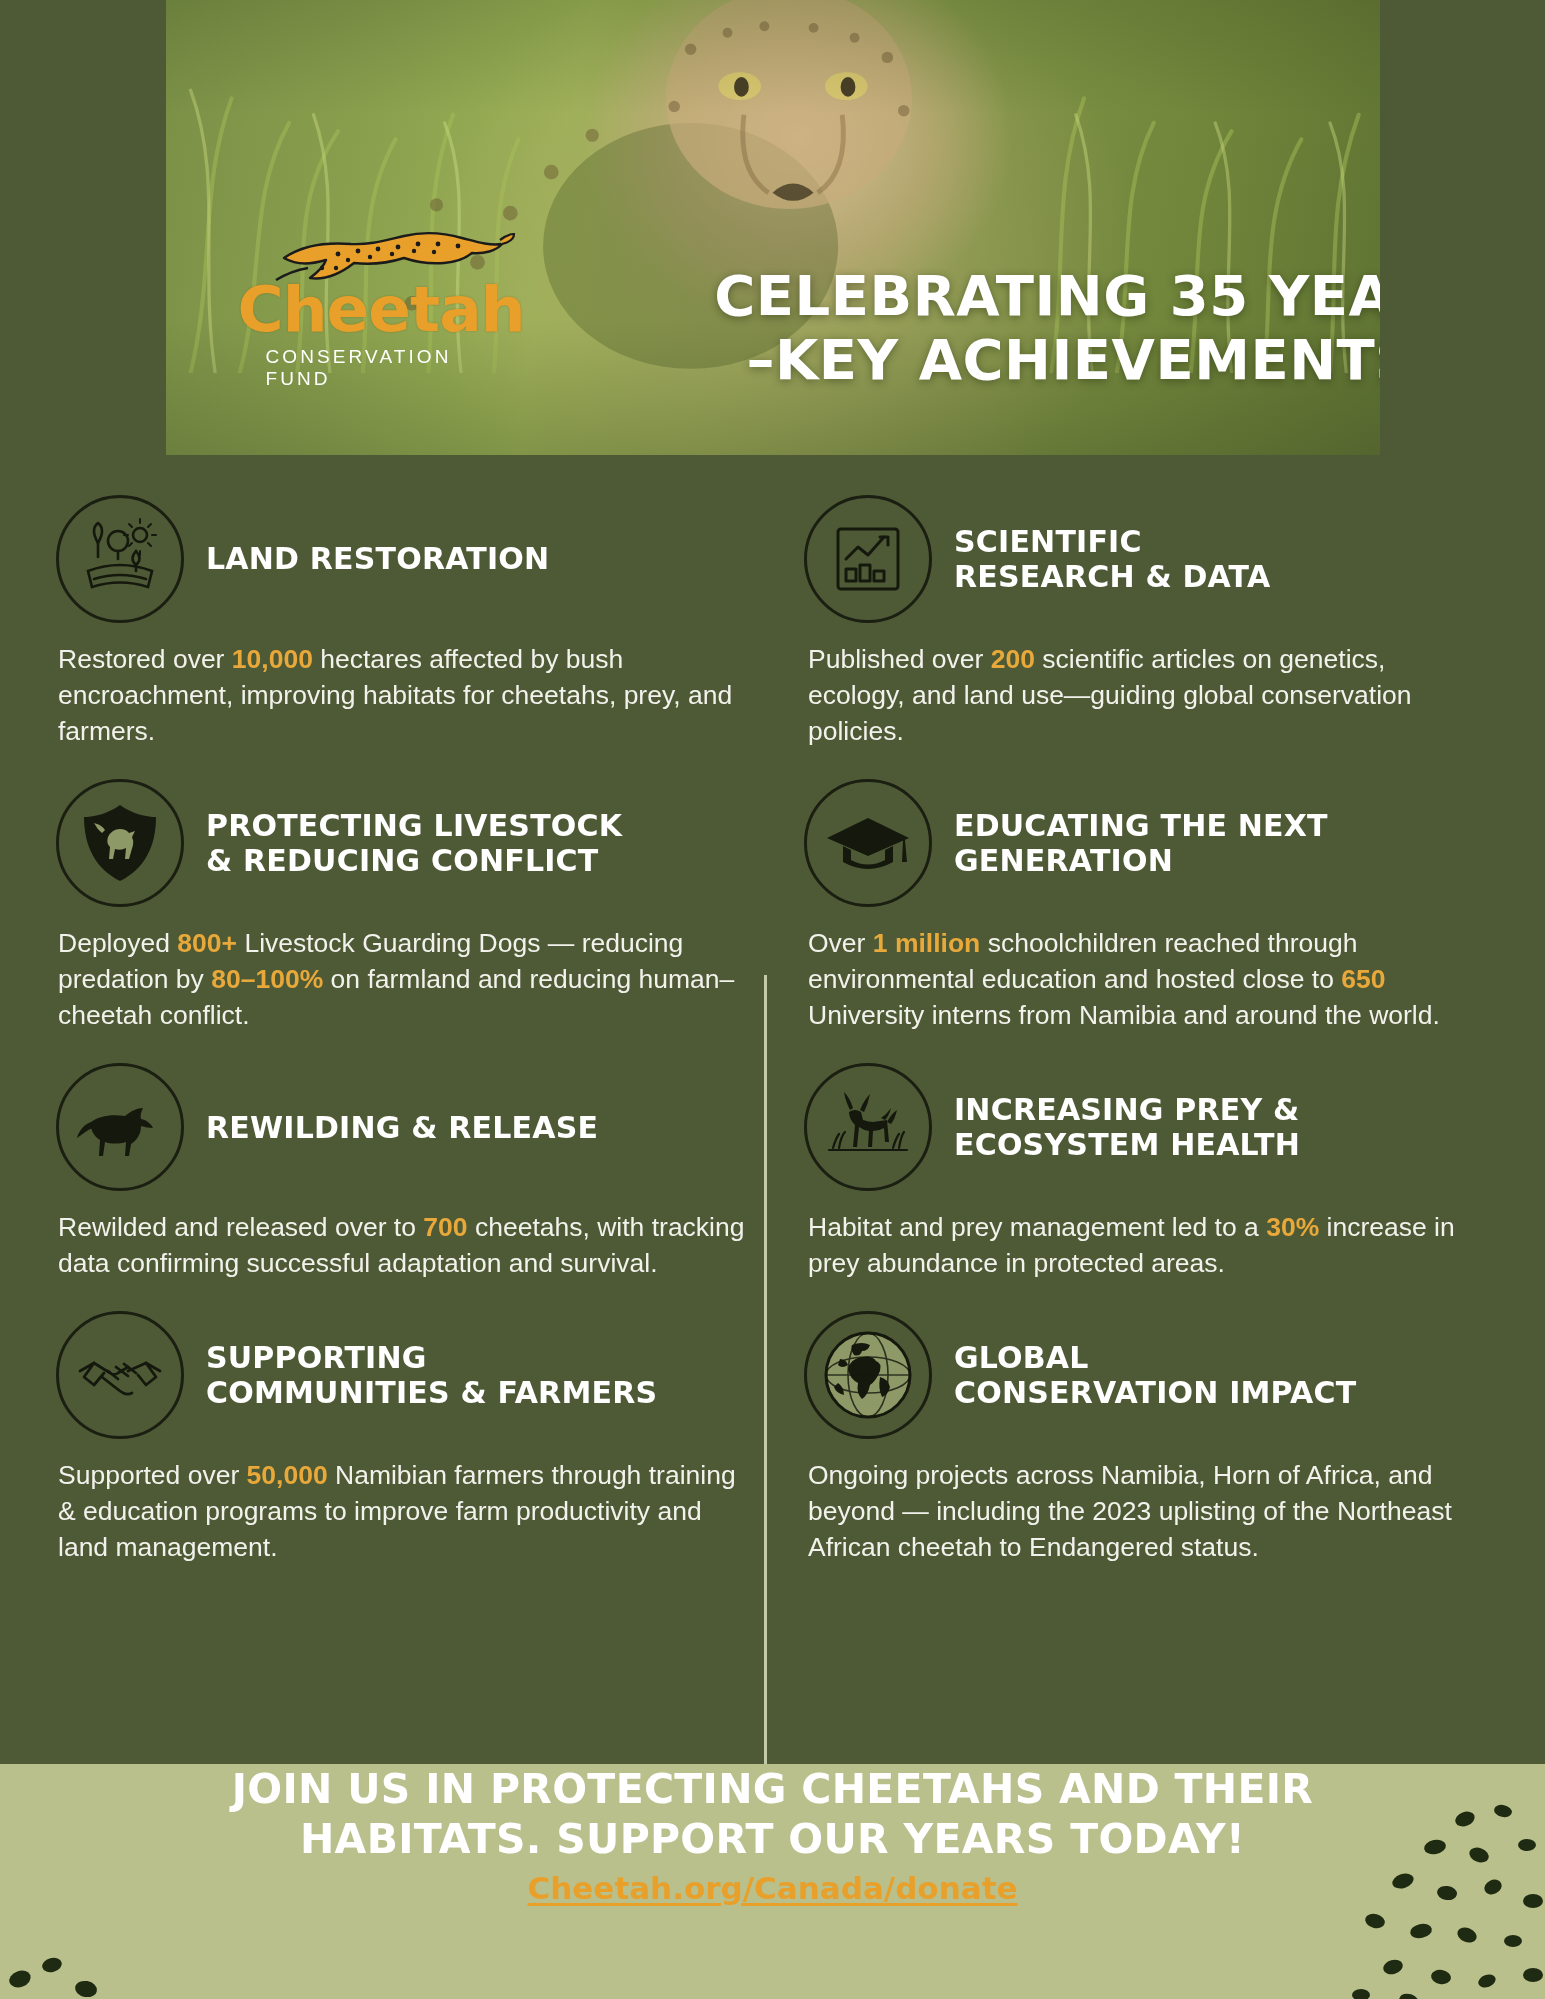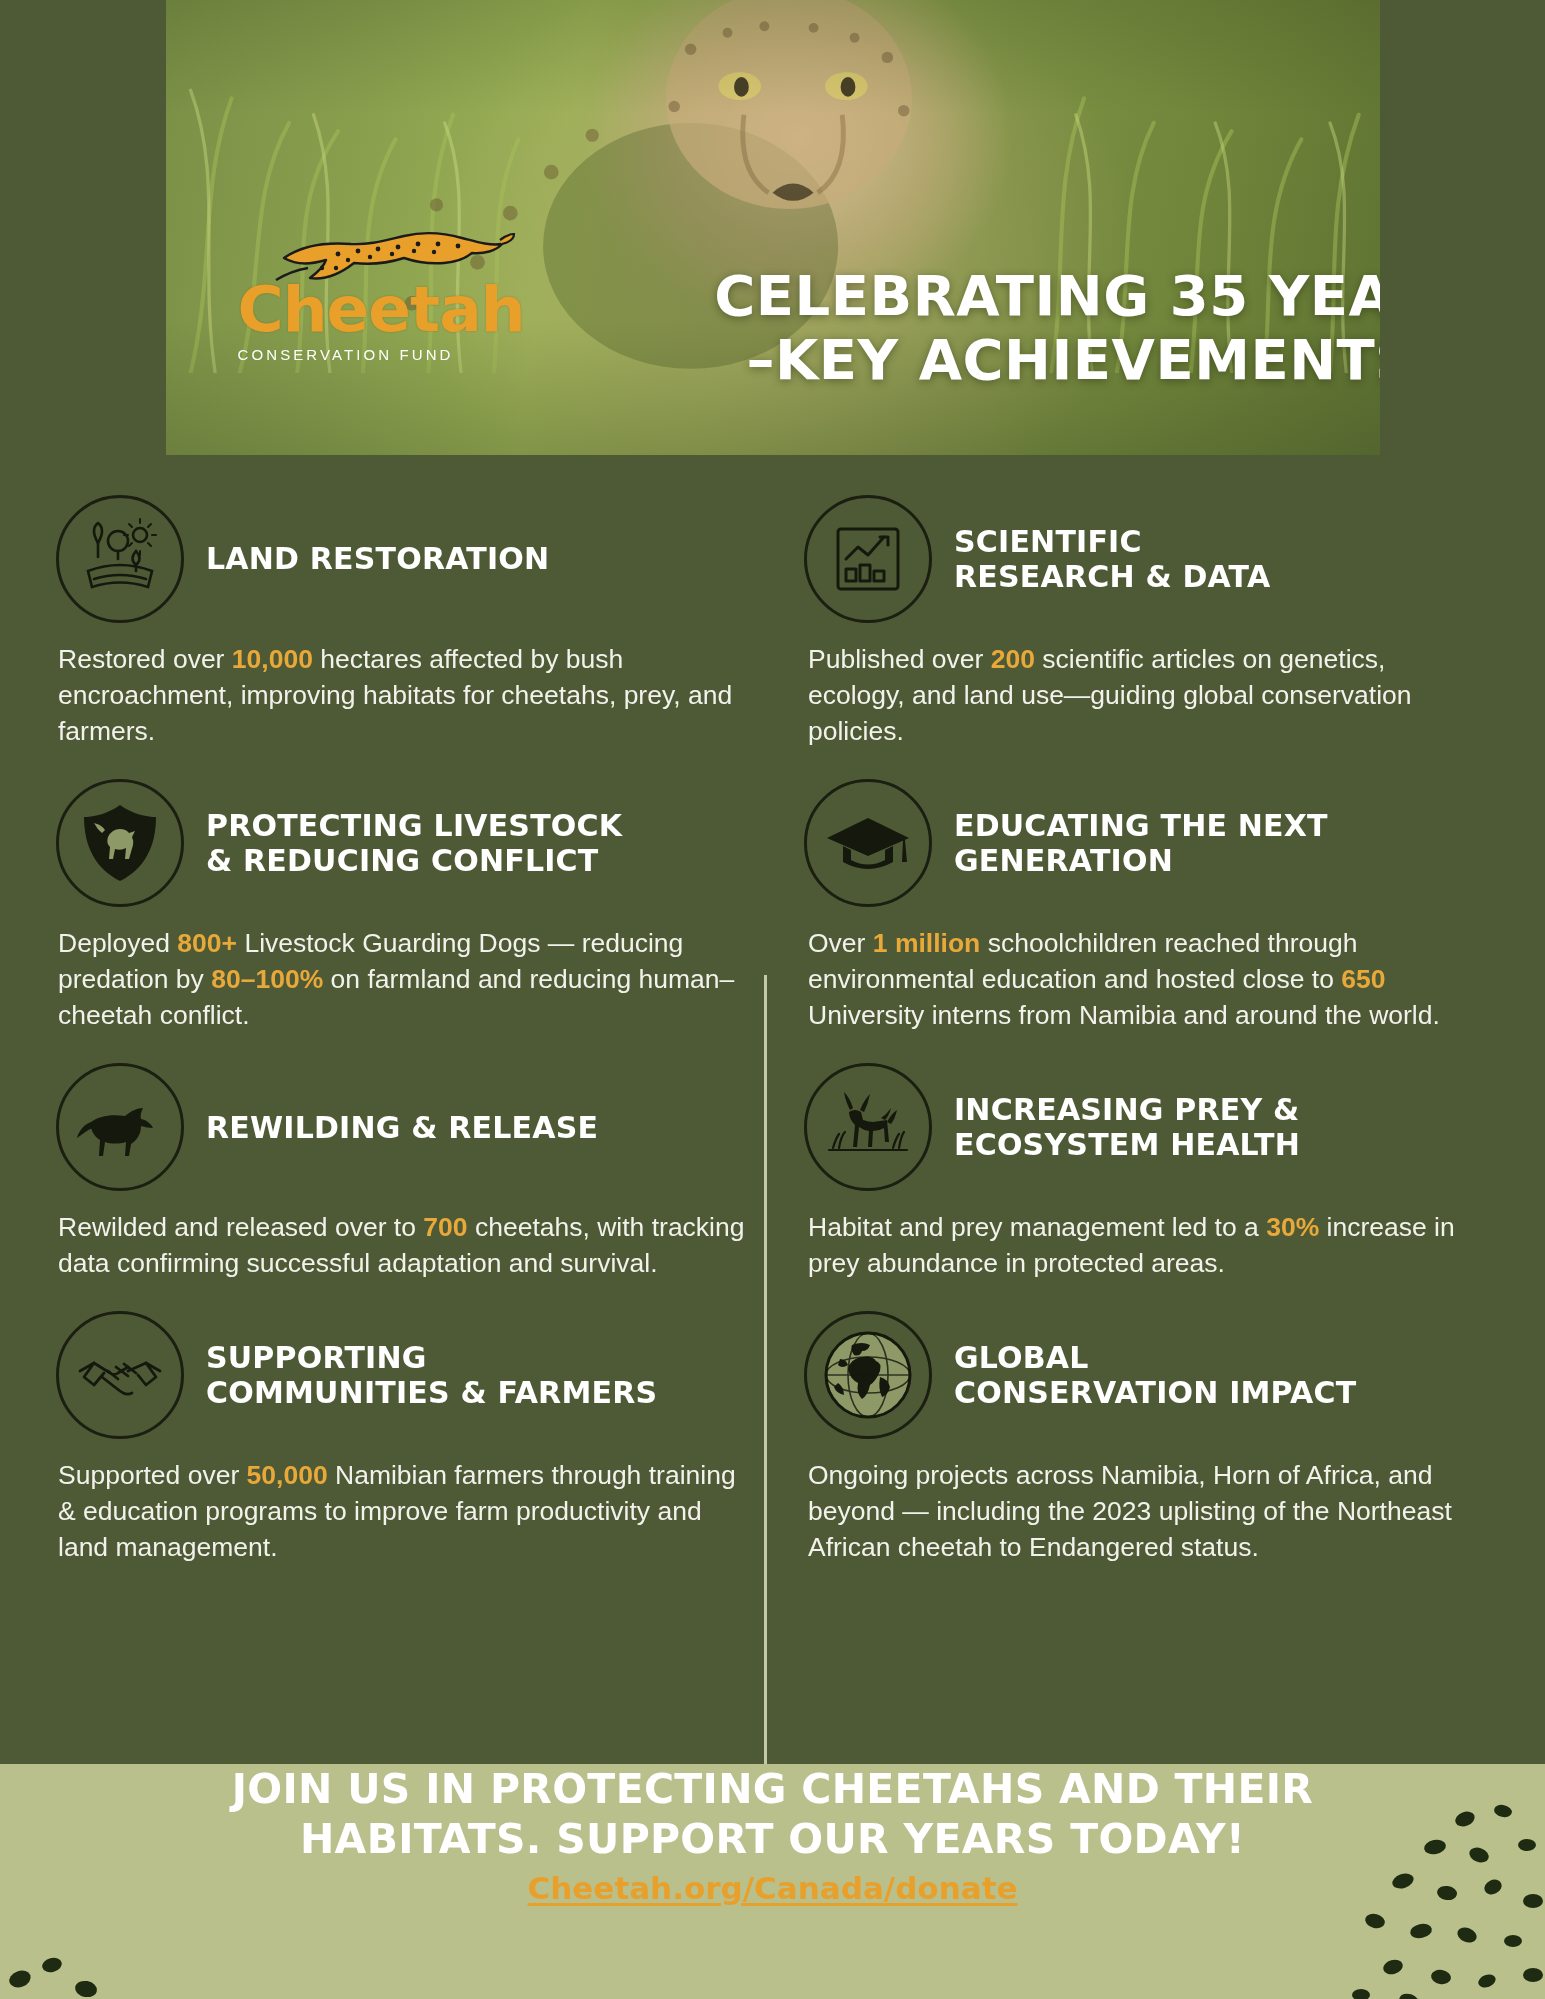--- a/index.html
+++ b/index.html
@@ -61,25 +61,26 @@
     font-family: "DejaVu Sans", sans-serif;
     font-weight: bold;
     font-size: 63px;
     letter-spacing: -1px;
     color: #e8a02a;
     line-height: 0.95;
     text-shadow: 0 0 2px rgba(90,60,0,0.35);
   }
   .logo-sub {
     font-family: "Liberation Sans", sans-serif;
-    font-size: 15px;
+    font-size: 19px;
     letter-spacing: 3.1px;
     color: #ffffff;
     margin-top: 6px;
     font-weight: 500;
+    margin-left: 28px;
   }
 
   .hero-title {
     position: absolute;
     left: 430px;
     top: 264px;
     width: 1000px;
     text-align: center;
   }
   .hero-title .l1,

